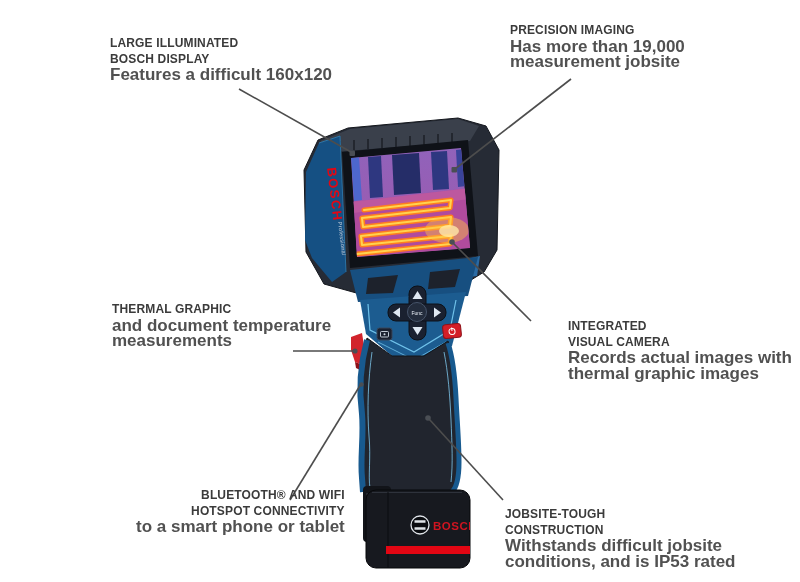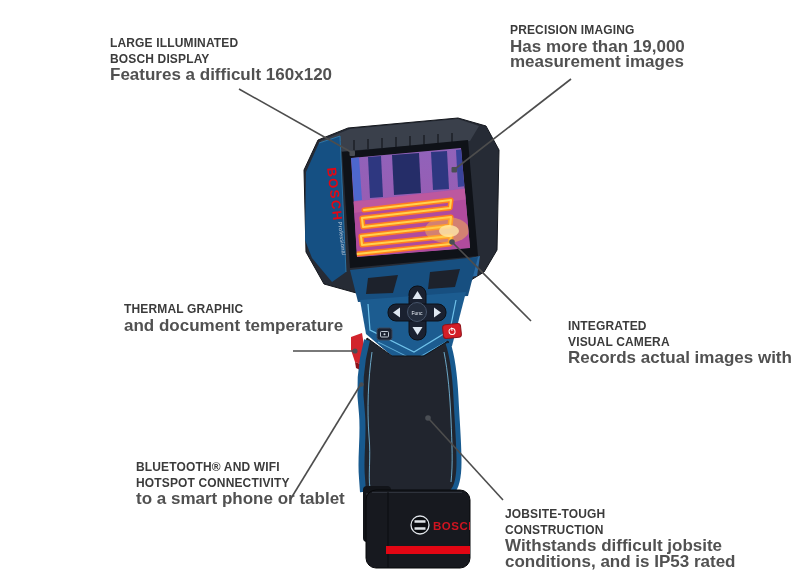--- a/index.html
+++ b/index.html
@@ -11,23 +11,23 @@
   .callout{position:absolute;}
   .callout .t{
     display:block;font-weight:700;font-size:12px;line-height:15.5px;
     color:#3b3b3b;letter-spacing:.15px;white-space:nowrap;
   }
   .callout .b{
     display:block;font-size:17px;line-height:15.5px;color:#515151;white-space:nowrap;font-weight:bold;
   }
   #co-display{left:110px;top:36px;}
   #co-precision{left:510px;top:23px;}
-  #co-trigger{left:124px;top:302px;}
+  #co-trigger{left:112px;top:302px;}
   #co-camera{left:568px;top:319px;}
-  #co-bluetooth{left:136px;top:460px;}
+  #co-bluetooth{left:136px;top:488px;text-align:right;}
   #co-jobsite{left:505px;top:507px;}
 </style>
 </head>
 <body>
 
 <div class="canvas">
 
   <svg class="figure-svg" viewBox="0 0 800 582">
     <defs>
       <linearGradient id="wall" x1="0" y1="0" x2="0" y2="1">
@@ -160,32 +160,34 @@
 
   <div class="callout" id="co-display">
     <span class="t">LARGE ILLUMINATED</span>
     <span class="t">BOSCH DISPLAY</span>
     <span class="b">Features a difficult 160x120</span>
   </div>
 
   <div class="callout" id="co-precision">
     <span class="t">PRECISION IMAGING</span>
     <span class="b">Has more than 19,000</span>
-    <span class="b">measurement images</span>
+    <span class="b">measurement jobsite</span>
   </div>
 
   <div class="callout" id="co-trigger">
     <span class="t">THERMAL GRAPHIC</span>
     <span class="b">and document temperature</span>
+    <span class="b">measurements</span>
   </div>
 
   <div class="callout" id="co-camera">
     <span class="t">INTEGRATED</span>
     <span class="t">VISUAL CAMERA</span>
     <span class="b">Records actual images with</span>
+    <span class="b">thermal graphic images</span>
   </div>
 
   <div class="callout" id="co-bluetooth">
     <span class="t">BLUETOOTH® AND WIFI</span>
     <span class="t">HOTSPOT CONNECTIVITY</span>
     <span class="b">to a smart phone or tablet</span>
   </div>
 
   <div class="callout" id="co-jobsite">
     <span class="t">JOBSITE-TOUGH</span>

